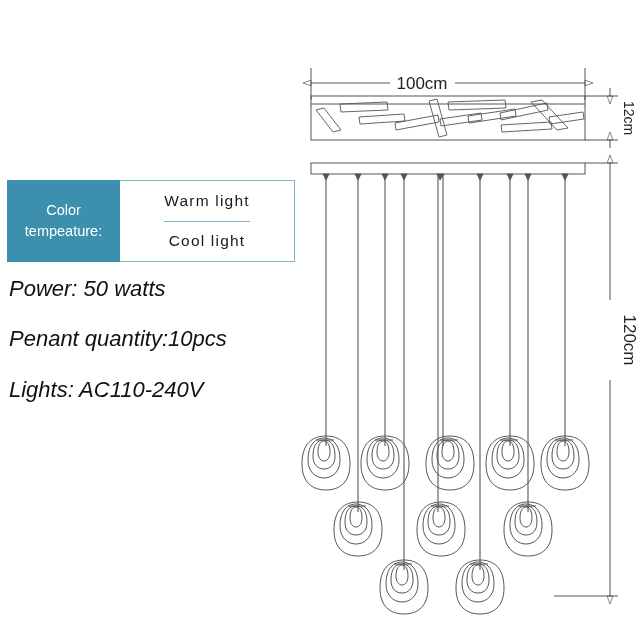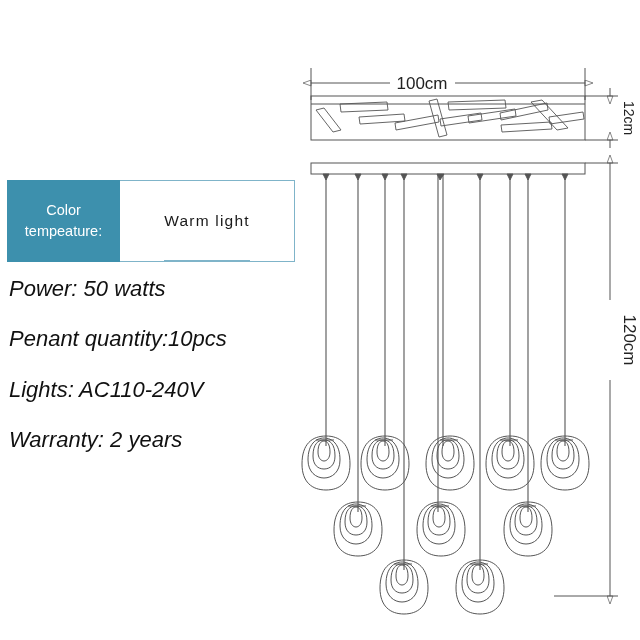--- a/index.html
+++ b/index.html
@@ -117,28 +117,28 @@
 <div id="page">
 
 
   <div id="ct-table">
     <div id="ct-label-cell">
       <span>Color</span>
       <span>tempeature:</span>
     </div>
     <div id="ct-values">
       <div id="ct-value-warm" class="ct-value-cell">Warm light</div>
+      <div class="ct-value-cell">Cool light</div>
     </div>
   </div>
 
   <div id="spec-list">
     <div class="spec-line">Power: 50 watts</div>
     <div class="spec-line">Penant quantity:10pcs</div>
     <div class="spec-line">Lights: AC110-240V</div>
-    <div class="spec-line">Warranty: 2 years</div>
   </div>
 
   <svg id="drawing" viewBox="0 0 640 640">
 
     <defs>
       <marker id="arrL" markerWidth="9" markerHeight="7" refX="8" refY="3.5" orient="auto">
         <polygon points="8,0.6 8,6.4 0,3.5" fill="none" stroke="#555555" stroke-width="0.7"></polygon>
       </marker>
       <marker id="arrR" markerWidth="9" markerHeight="7" refX="1" refY="3.5" orient="auto">
         <polygon points="1,0.6 1,6.4 9,3.5" fill="none" stroke="#555555" stroke-width="0.7"></polygon>

